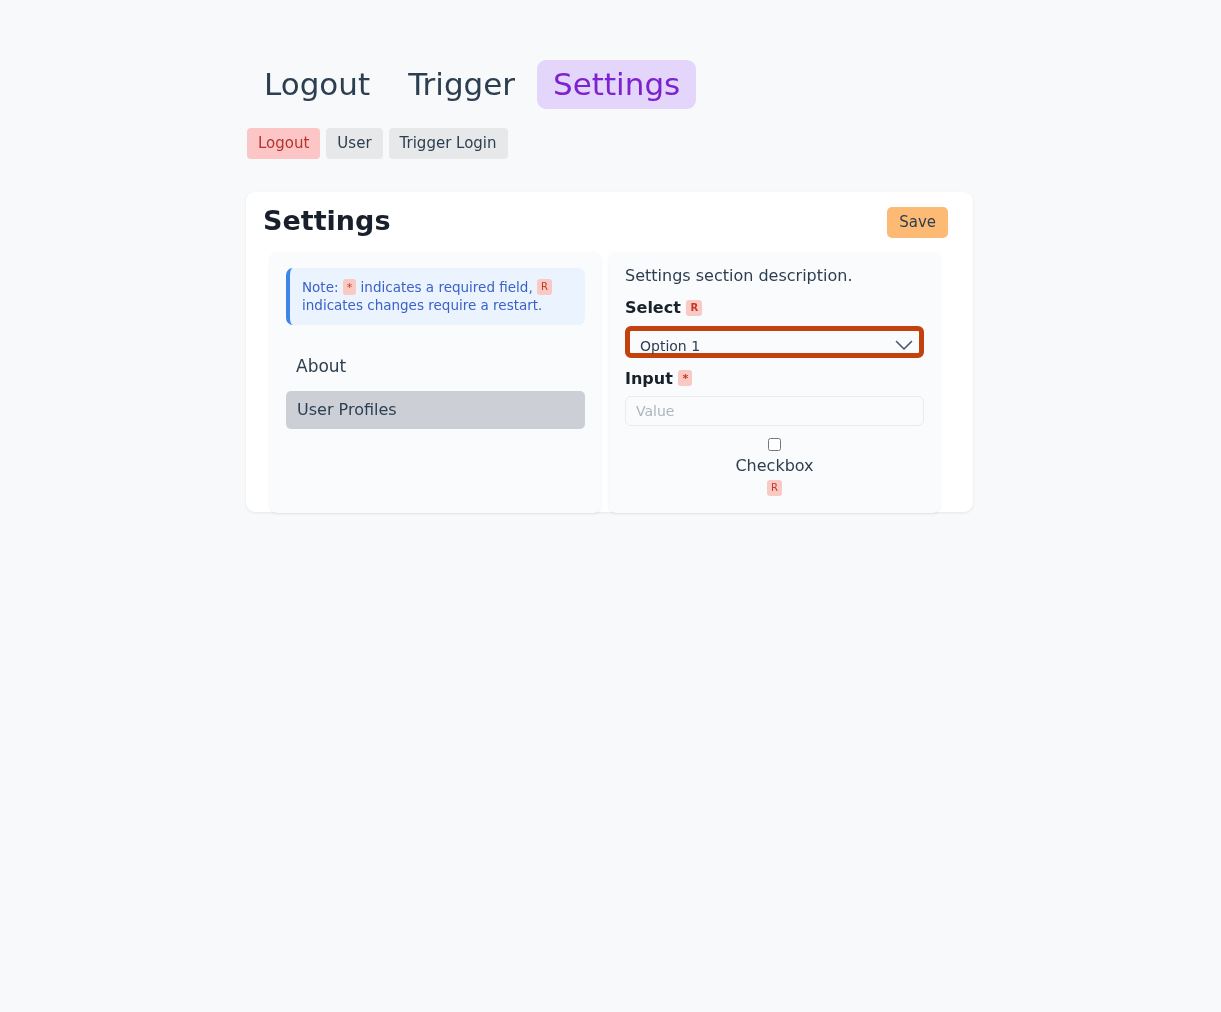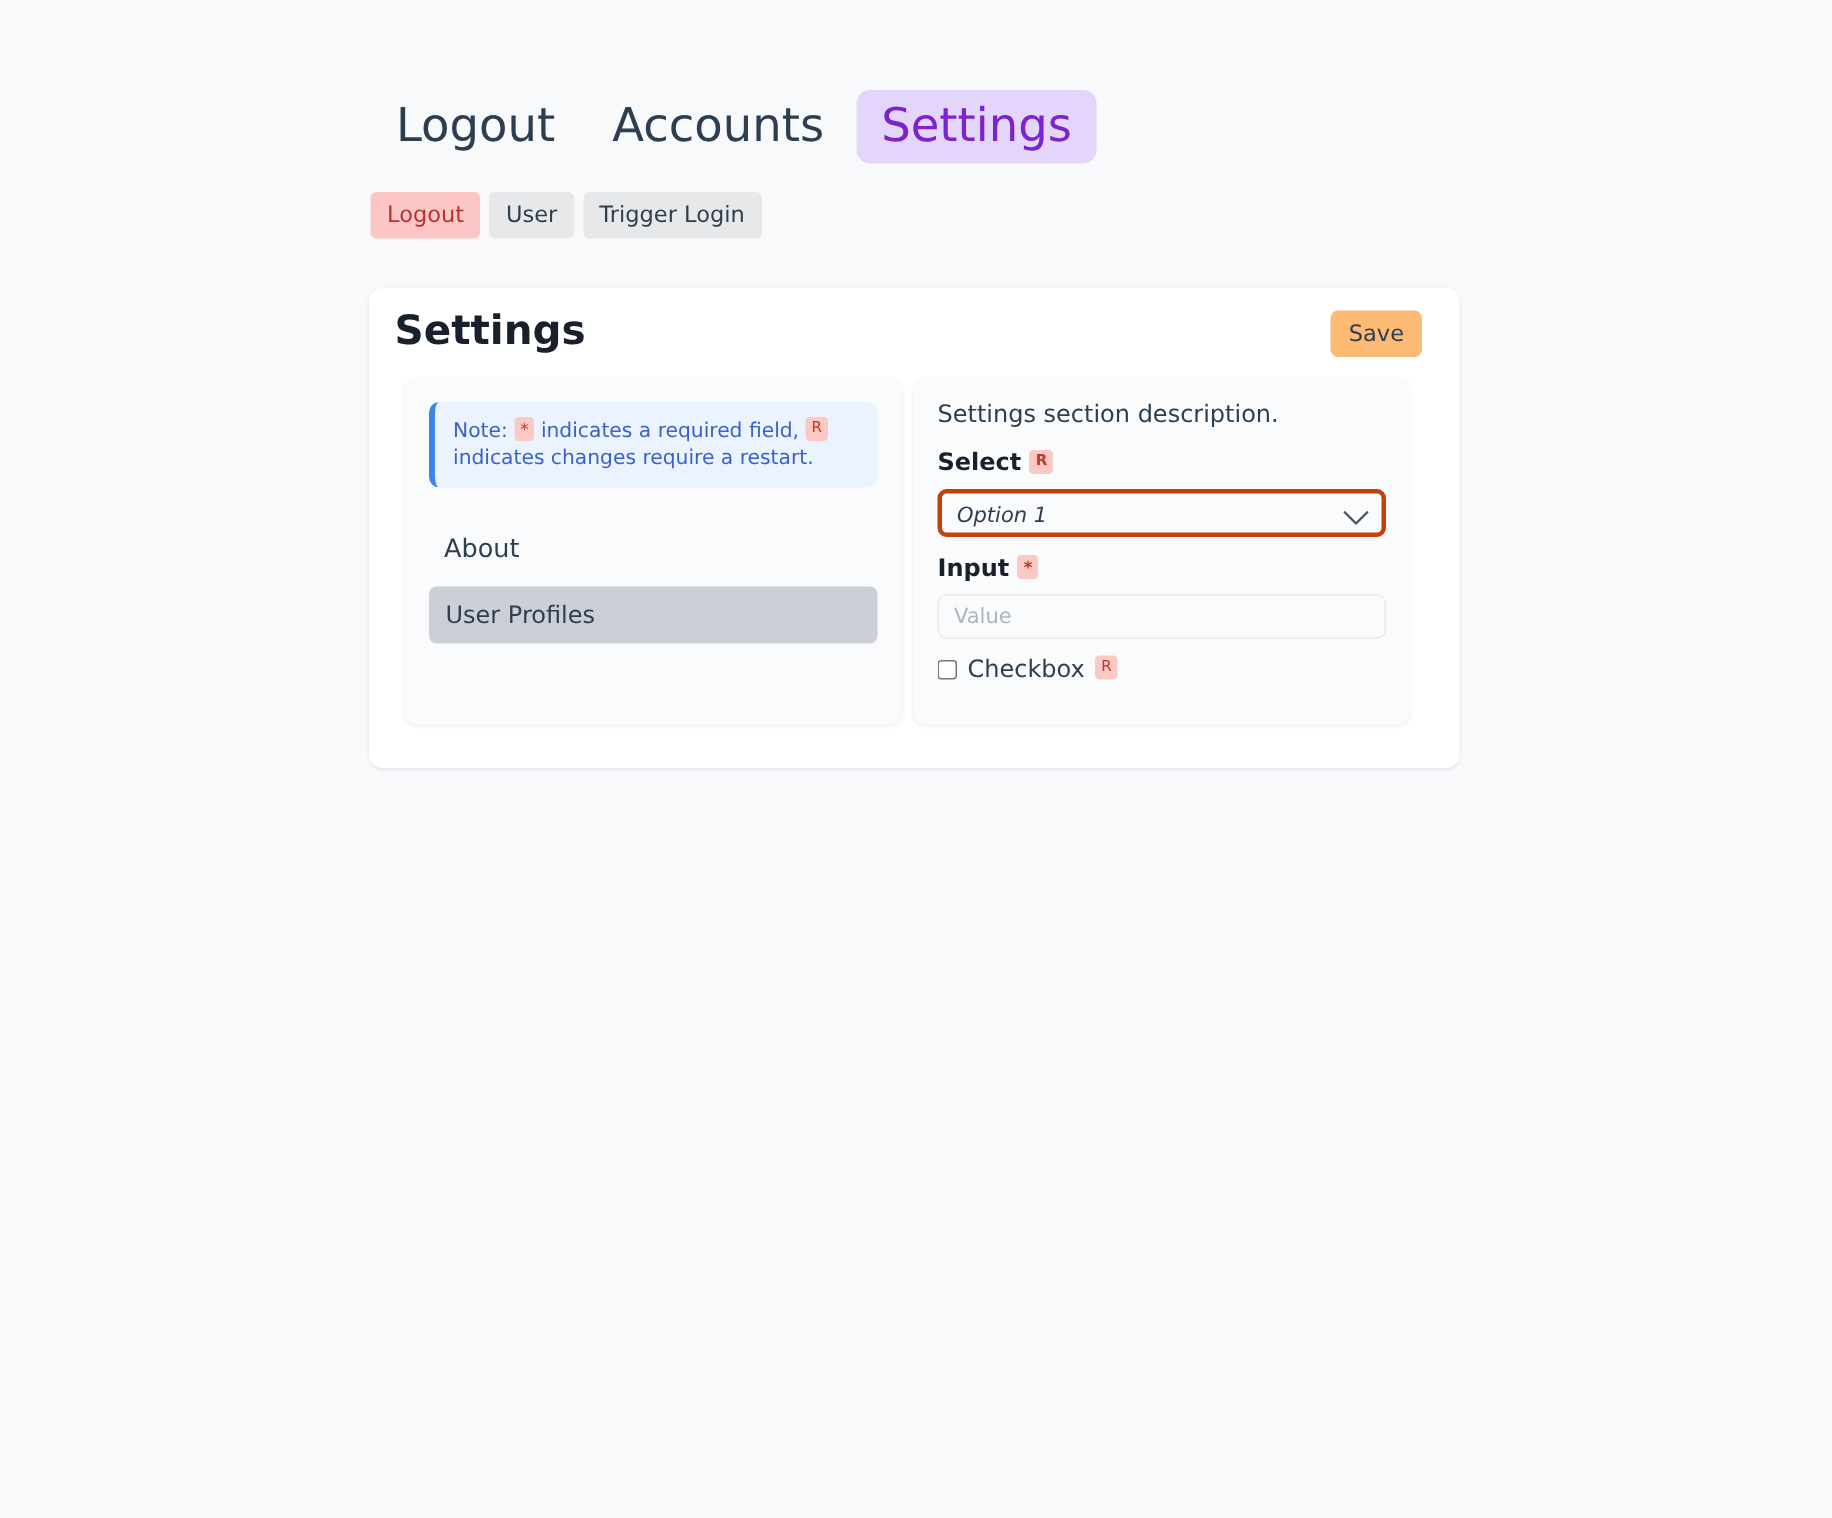--- a/index.html
+++ b/index.html
@@ -196,29 +196,28 @@
   }
   .select-wrap {
     position: relative;
     margin-bottom: 13px;
   }
   .select-box {
     width: 100%;
     box-sizing: border-box;
     height: 32px;
     background: #fafbfc;
-    border: 3px solid #c2410c;
+    border: 5px solid #c2410c;
     border-radius: 6px;
     font-family: "DejaVu Sans", "Liberation Sans", sans-serif;
     font-size: 14px;
     color: #2c3e50;
     padding: 0 30px 0 10px;
     line-height: 30px;
     cursor: pointer;
-    font-style: italic;
   }
   .chevron {
     position: absolute;
     right: 11px;
     top: 10px;
     pointer-events: none;
   }
   .text-input {
     width: 100%;
     box-sizing: border-box;
@@ -235,34 +234,35 @@
   .text-input::placeholder {
     color: #adb5bd;
   }
   .checkbox-row {
     display: flex;
     align-items: center;
     gap: 7px;
     font-size: 16px;
     line-height: 1;
     color: #2c3e50;
+    flex-direction: column;
   }
   .checkbox-input {
     width: 13px;
     height: 13px;
     margin: 0;
     cursor: pointer;
   }
 </style>
 </head>
 <body>
 
 <div class="nav-tabs">
   <div class="nav-tab">Logout</div>
-  <div class="nav-tab">Accounts</div>
+  <div class="nav-tab">Trigger</div>
   <div class="nav-tab active">Settings</div>
 </div>
 
 <div class="action-row">
   <button class="action-btn danger">Logout</button>
   <button class="action-btn">User</button>
   <button class="action-btn">Trigger Login</button>
 </div>
 
 <div class="settings-card">

